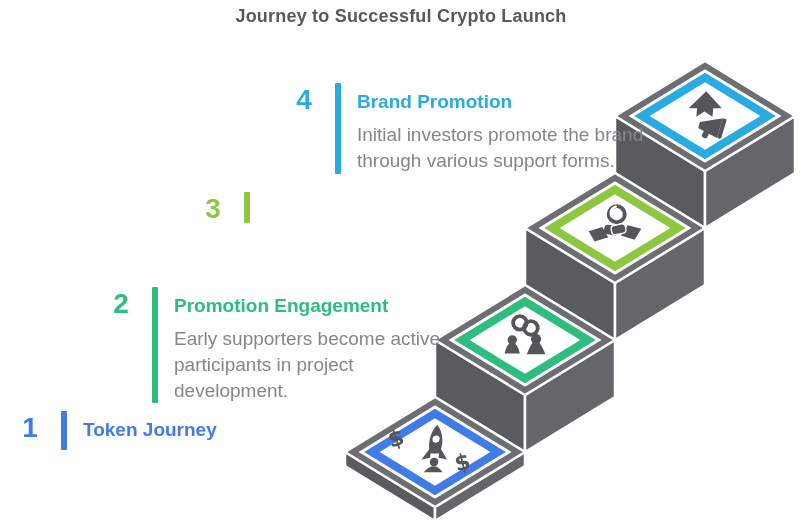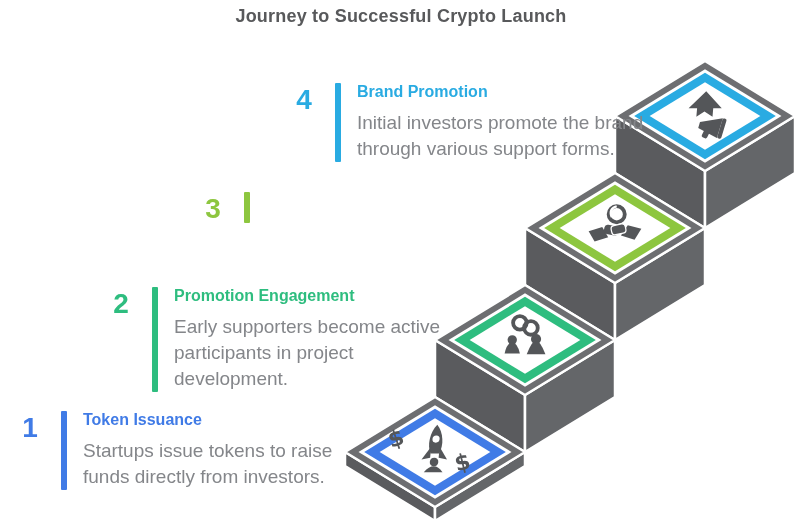--- a/index.html
+++ b/index.html
@@ -15,21 +15,21 @@
   .step-block { position:absolute; display:flex; align-items:stretch; }
   .step-num {
     flex:none; width:40px; text-align:center; font-size:28px; font-weight:bold;
     color:var(--accent); line-height:1; padding-top:3px;
   }
   .step-bar {
     flex:none; width:6px; background:var(--accent); margin:0 16px 0 11px;
     border-radius:1px;
   }
   .step-title {
-    margin:0 0 9px 0; font-size:16px; font-weight:bold; line-height:1.15;
+    margin:8px 0 9px 0; font-size:19px; font-weight:bold; line-height:1.15;
     color:var(--accent);
   }
   .step-desc {
     margin:0; font-size:19px; line-height:1.36; color:#84868a; white-space:pre-line;
   }
   .step-1 { left:10px;  top:411px; }
   .step-2 { left:101px; top:287px; }
   .step-3 { left:193px; top:192px; }
   .step-4 { left:284px; top:83px; }
 </style>
@@ -110,23 +110,21 @@
           </g>
         </g>
       </svg></div>
 
   <h1 class="main-title">Journey to Successful Crypto Launch</h1>
 
   <div class="step-block step-1" style="--accent: #407be6;">
     <div class="step-num">1</div>
     <div class="step-bar"></div>
     <div class="step-content">
-      <p class="step-title">Token Issuance</p>
-      <p class="step-desc">Startups issue tokens to raise
-funds directly from investors.</p>
+      <p class="step-title">Token Journey</p>
     </div>
   </div>
 
   <div class="step-block step-2" style="--accent: #2ebd7f;">
     <div class="step-num">2</div>
     <div class="step-bar"></div>
     <div class="step-content">
       <p class="step-title">Promotion Engagement</p>
       <p class="step-desc">Early supporters become active
 participants in project

